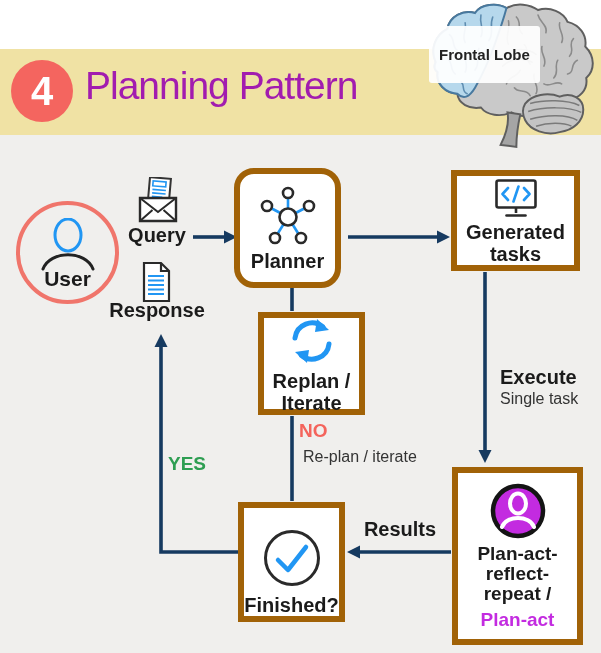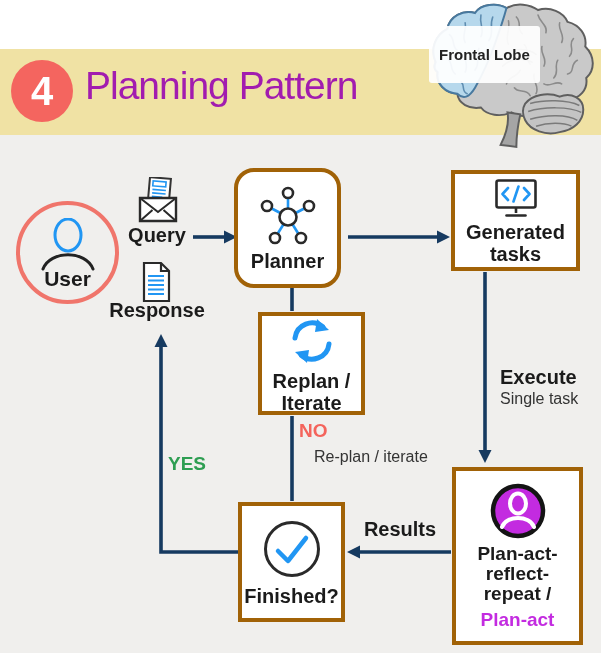--- a/index.html
+++ b/index.html
@@ -10,21 +10,21 @@
   .banner{position:absolute;left:0;top:49px;width:601px;height:86px;background:#f0e2a4;}
   .badge{position:absolute;left:11px;top:60px;width:62px;height:62px;border-radius:50%;
          background:#f4655f;color:#fff;font-weight:bold;font-size:40px;
          display:flex;align-items:center;justify-content:center;}
   .title{position:absolute;left:85px;top:64px;font-size:39px;font-weight:normal;color:#a21caf;letter-spacing:-1px;}
 
   .brain-wrap{position:absolute;left:414px;top:0px;width:187px;height:152px;}
   .brain-label{position:absolute;left:429px;top:26px;background:rgba(255,255,255,0.93);
                border-radius:3px;padding:20px 10px;font-size:15px;font-weight:bold;color:#222;}
 
-  .box{position:absolute;background:#fff;border:4px solid #a16207;box-sizing:border-box;
+  .box{position:absolute;background:#fff;border:6px solid #a16207;box-sizing:border-box;
        display:flex;flex-direction:column;align-items:center;justify-content:center;text-align:center;}
   .box-label{font-weight:bold;font-size:20px;color:#1b1b1b;line-height:22px;}
   .box-label.small{font-size:19px;line-height:20px;}
 
   .node-label{position:absolute;font-weight:bold;font-size:20px;color:#1b1b1b;text-align:center;}
 
   .user-circle{position:absolute;left:16px;top:201px;width:103px;height:103px;border:4px solid #f0756b;
                border-radius:50%;box-sizing:border-box;}
   .user-circle .user-text{position:absolute;left:0;right:0;bottom:9px;text-align:center;
                font-weight:bold;font-size:21px;color:#1b1b1b;}
@@ -166,21 +166,21 @@
       <polygon points="34,5 46,16 32,18" fill="#2196f3"></polygon>
       <path d="M46,30 A17,17 0 0 1 18,41" fill="none" stroke="#2196f3" stroke-width="5" stroke-linecap="round"></path>
       <polygon points="24,49 12,38 26,36" fill="#2196f3"></polygon>
     </svg>
     <div class="box-label" style="margin-top:4px;">
       <div>Replan /</div>
       <div>Iterate</div>
     </div>
   </div>
 
-  <div class="box" style="left:238px;top:502px;width:107px;height:120px;">
+  <div class="box" style="left:238px;top:502px;width:107px;height:120px;justify-content:flex-end;">
     <svg class="icon" width="62" height="62" viewBox="0 0 62 62">
       <circle cx="31" cy="31" r="26.5" fill="#fff" stroke="#2a2a2a" stroke-width="3"></circle>
       <path d="M17,33 L27,43 L45,20" fill="none" stroke="#2196f3" stroke-width="4.5" stroke-linecap="round" stroke-linejoin="round"></path>
     </svg>
     <div class="box-label" style="margin-top:5px;">Finished?</div>
   </div>
 
   <div class="box" style="left:452px;top:467px;width:131px;height:178px;">
     <svg class="icon" width="58" height="58" viewBox="0 0 58 58">
       <circle cx="29" cy="29" r="25" fill="#c32be0" stroke="#141414" stroke-width="4.5"></circle>
@@ -196,15 +196,15 @@
   </div>
 
   <div class="edge-label" style="left:500px;top:366px;font-size:20px;">Execute</div>
   <div class="edge-sub" style="left:500px;top:390px;">Single task</div>
 
   <div class="edge-label" style="left:360px;top:518px;width:80px;text-align:center;font-size:20px;">Results</div>
 
   <div class="edge-label yes-label" style="left:168px;top:430px;">YES</div>
 
   <div class="edge-label no-label" style="left:299px;top:420px;">NO</div>
-  <div class="edge-sub" style="left:314px;top:448px;">Re-plan / iterate</div>
+  <div class="edge-sub" style="left:303px;top:448px;">Re-plan / iterate</div>
 
 </div>
 
 </body></html>

